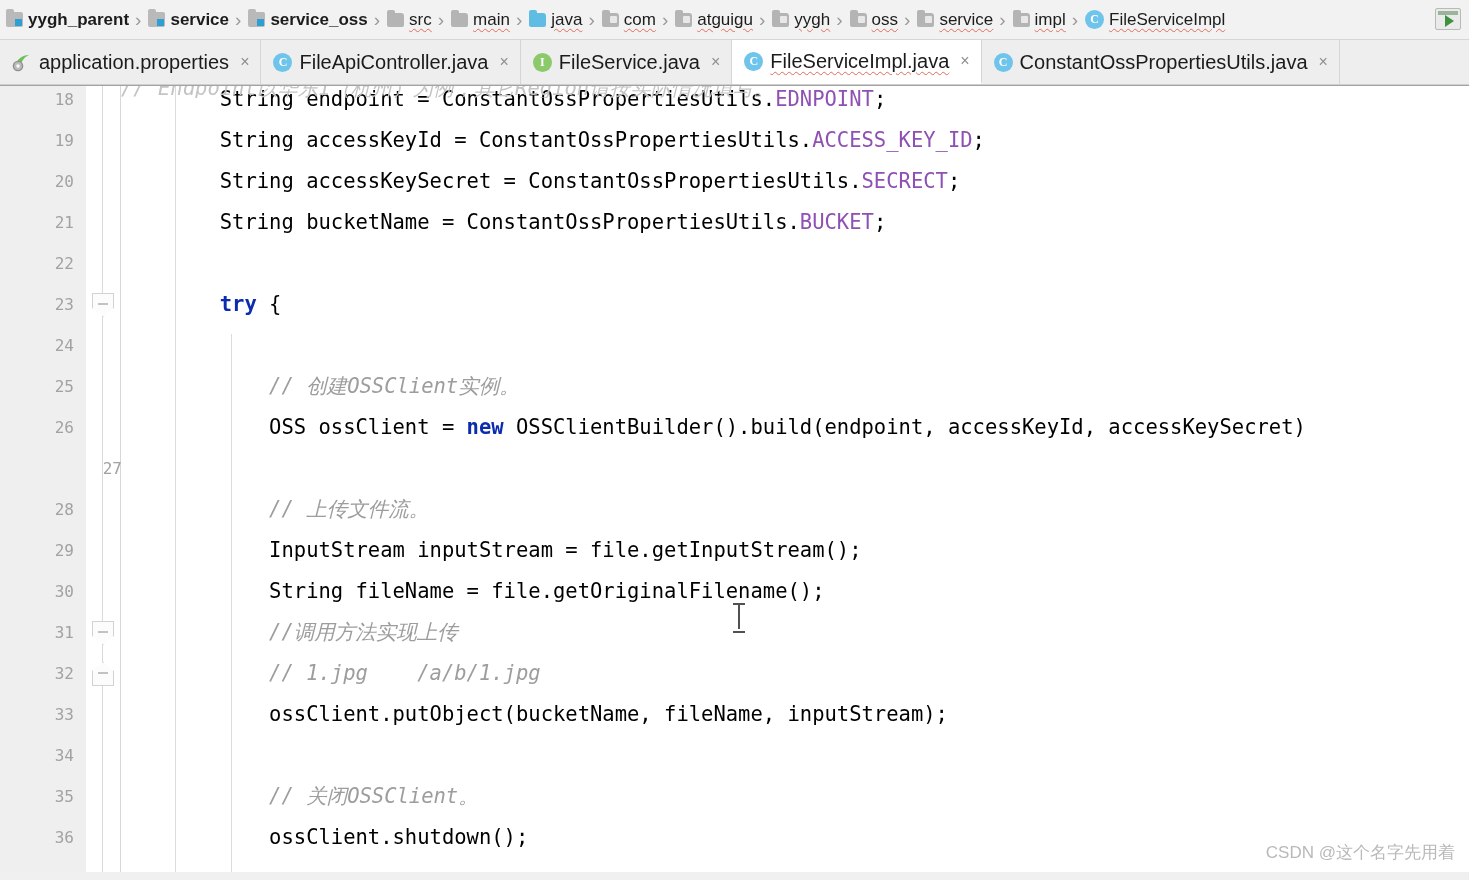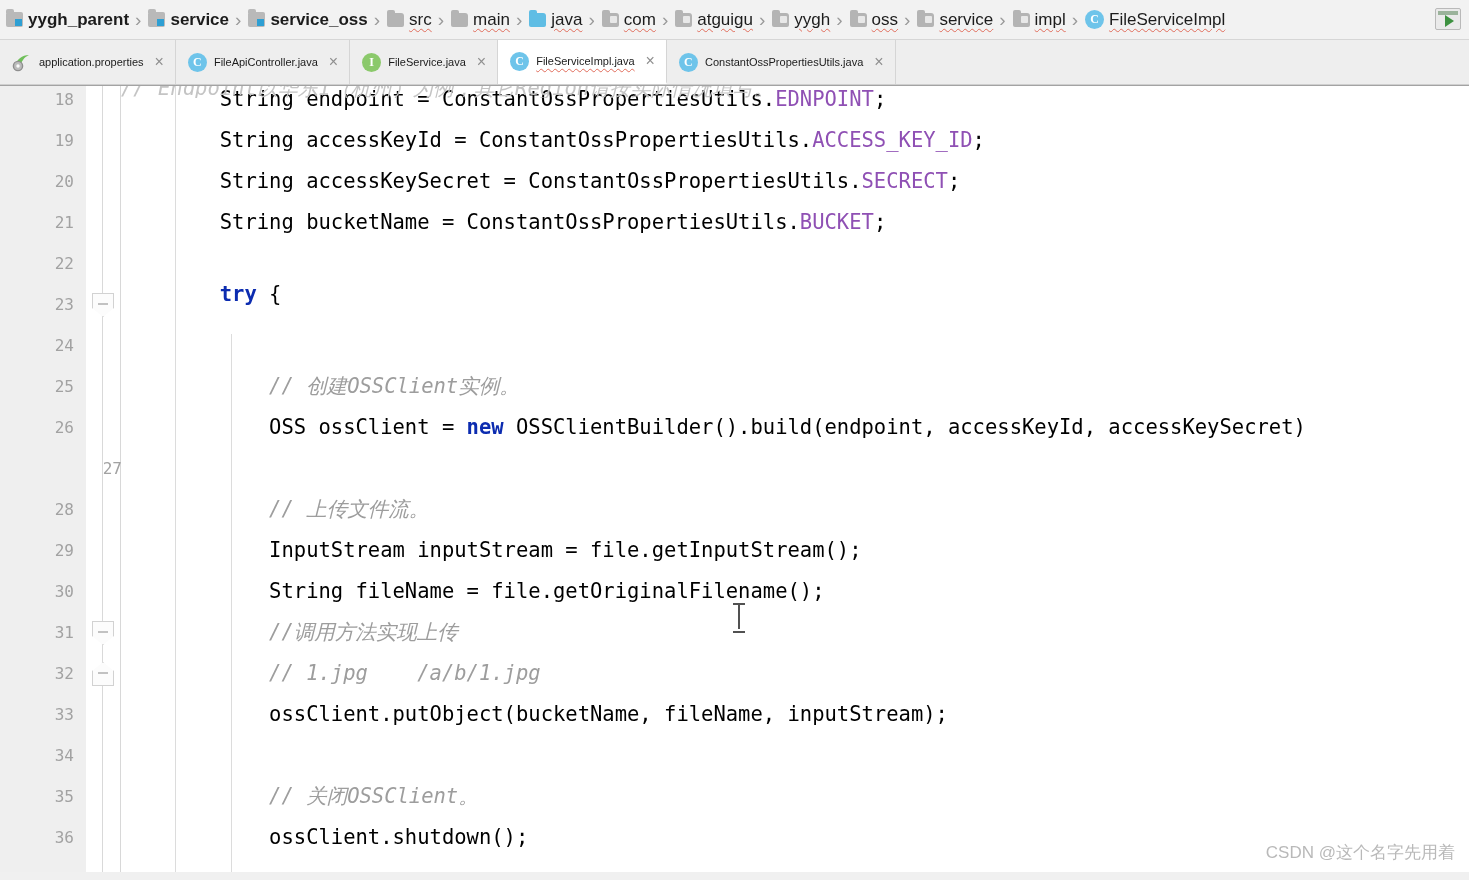--- a/index.html
+++ b/index.html
@@ -83,21 +83,21 @@
   }
   .tab {
     display:flex; align-items:center; gap:7px;
     padding:0 11px 0 12px;
     background:#eeeeee;
     border-right:1px solid #d5d5d5;
     white-space:nowrap;
     position:relative;
   }
   .tab.active { background:#ffffff; border-bottom:2px solid #ffffff; }
-  .tab-label { font-size:11px; color:#1b1b1b; }
+  .tab-label { font-size:20px; color:#1b1b1b; }
   .tab.active .tab-label {
     text-decoration: underline wavy #e06c5b;
     text-decoration-thickness: 1px;
     text-underline-offset: 3px;
   }
   .tab-close { font-size:16px; color:#8f8f8f; margin-left:4px; }
 
   
   .editor {
     position:absolute; left:0; top:86px; width:1469px; height:794px;
@@ -330,21 +330,21 @@
 
     <div class="code-area">
       <div class="indent-guide" style="left:54px; top:0; height:794px;"></div>
       <div class="indent-guide" style="left:110px; top:248px; height:546px;"></div>
       <div id="code-lines">
           <div class="line" style="top: -7px;"><span>        String endpoint = ConstantOssPropertiesUtils.</span><span class="cn">EDNPOINT</span><span>;</span></div>
           <div class="line" style="top: 34px;"><span>        String accessKeyId = ConstantOssPropertiesUtils.</span><span class="cn">ACCESS_KEY_ID</span><span>;</span></div>
           <div class="line" style="top: 75px;"><span>        String accessKeySecret = ConstantOssPropertiesUtils.</span><span class="cn">SECRECT</span><span>;</span></div>
           <div class="line" style="top: 116px;"><span>        String bucketName = ConstantOssPropertiesUtils.</span><span class="cn">BUCKET</span><span>;</span></div>
           <div class="line" style="top: 157px;"><span></span></div>
-          <div class="line" style="top: 188px;"><span>        </span><span class="kw">try</span><span> {</span></div>
+          <div class="line" style="top: 198px;"><span>        </span><span class="kw">try</span><span> {</span></div>
           <div class="line" style="top: 239px;"><span></span></div>
           <div class="line" style="top: 280px;"><span class="cm">            // 创建OSSClient实例。</span></div>
           <div class="line" style="top: 321px;"><span>            OSS ossClient = </span><span class="kw">new</span><span> OSSClientBuilder().build(endpoint, accessKeyId, accessKeySecret)</span></div>
           <div class="line" style="top: 362px;"><span></span></div>
           <div class="line" style="top: 403px;"><span class="cm">            // 上传文件流。</span></div>
           <div class="line" style="top: 444px;"><span>            InputStream inputStream = file.getInputStream();</span></div>
           <div class="line" style="top: 485px;"><span>            String fileName = file.getOriginalFilename();</span></div>
           <div class="line" style="top: 526px;"><span class="cm">            //调用方法实现上传</span></div>
           <div class="line" style="top: 567px;"><span class="cm">            // 1.jpg    /a/b/1.jpg</span></div>
           <div class="line" style="top: 608px;"><span>            ossClient.putObject(bucketName, fileName, inputStream);</span></div>

